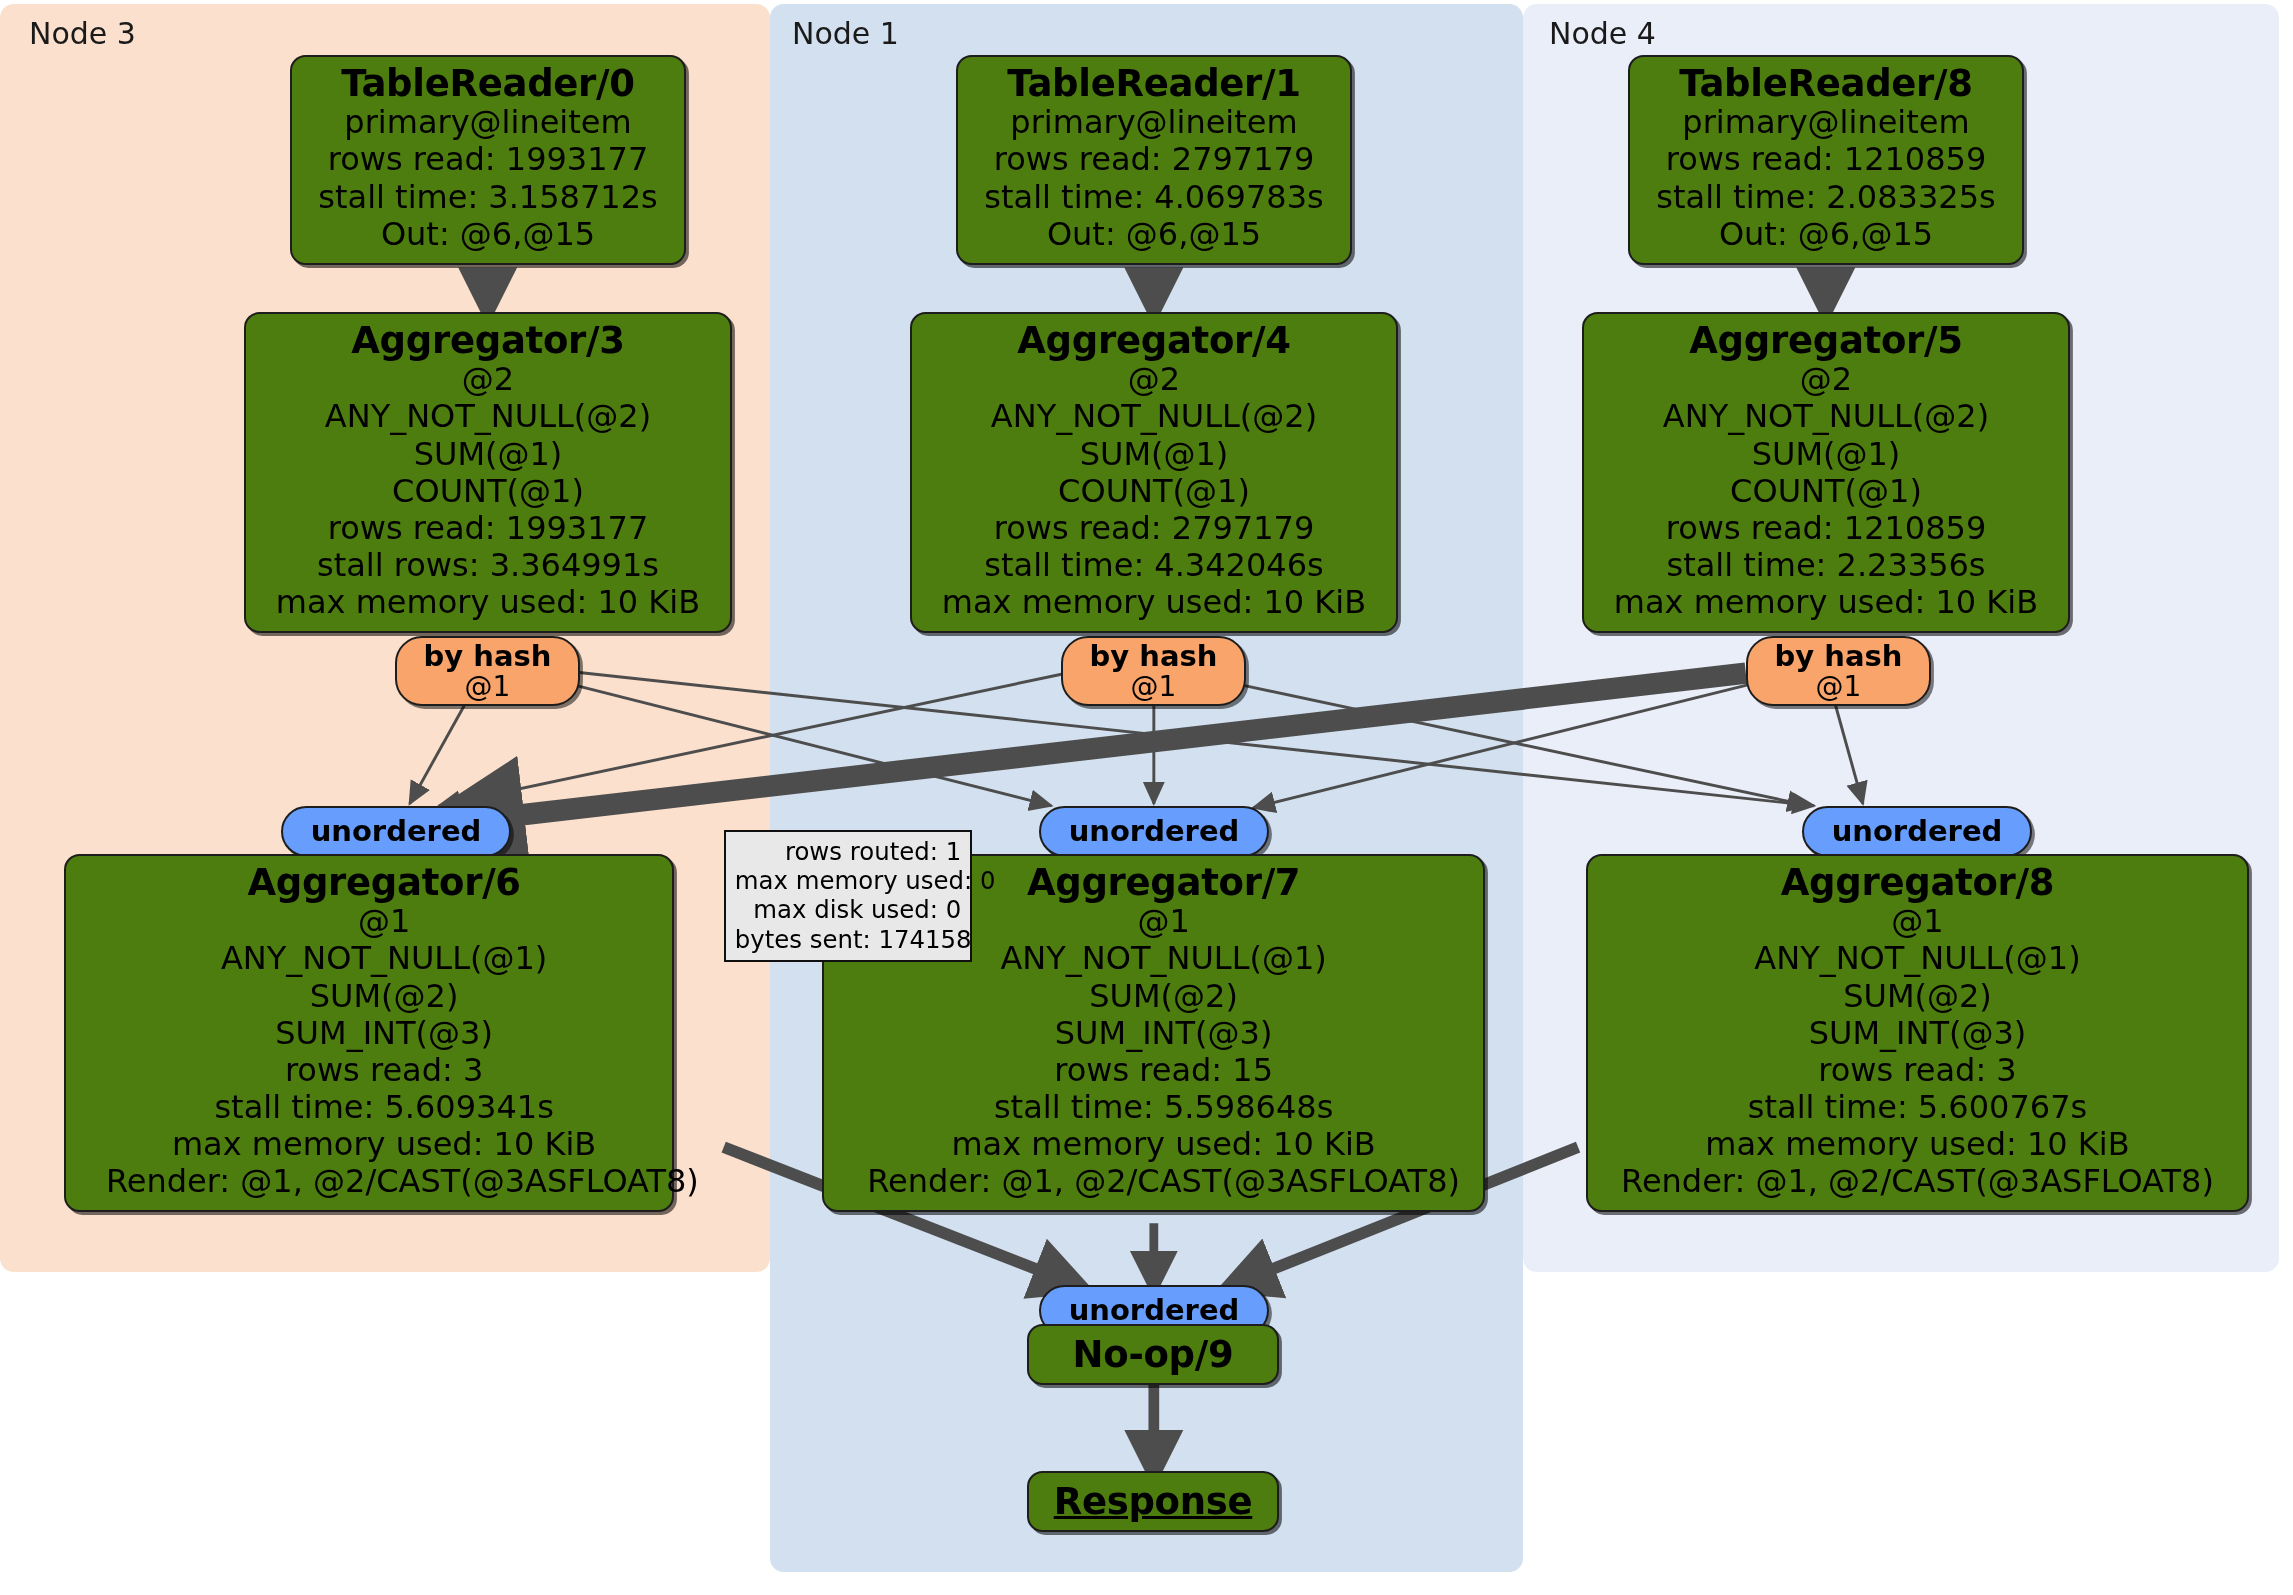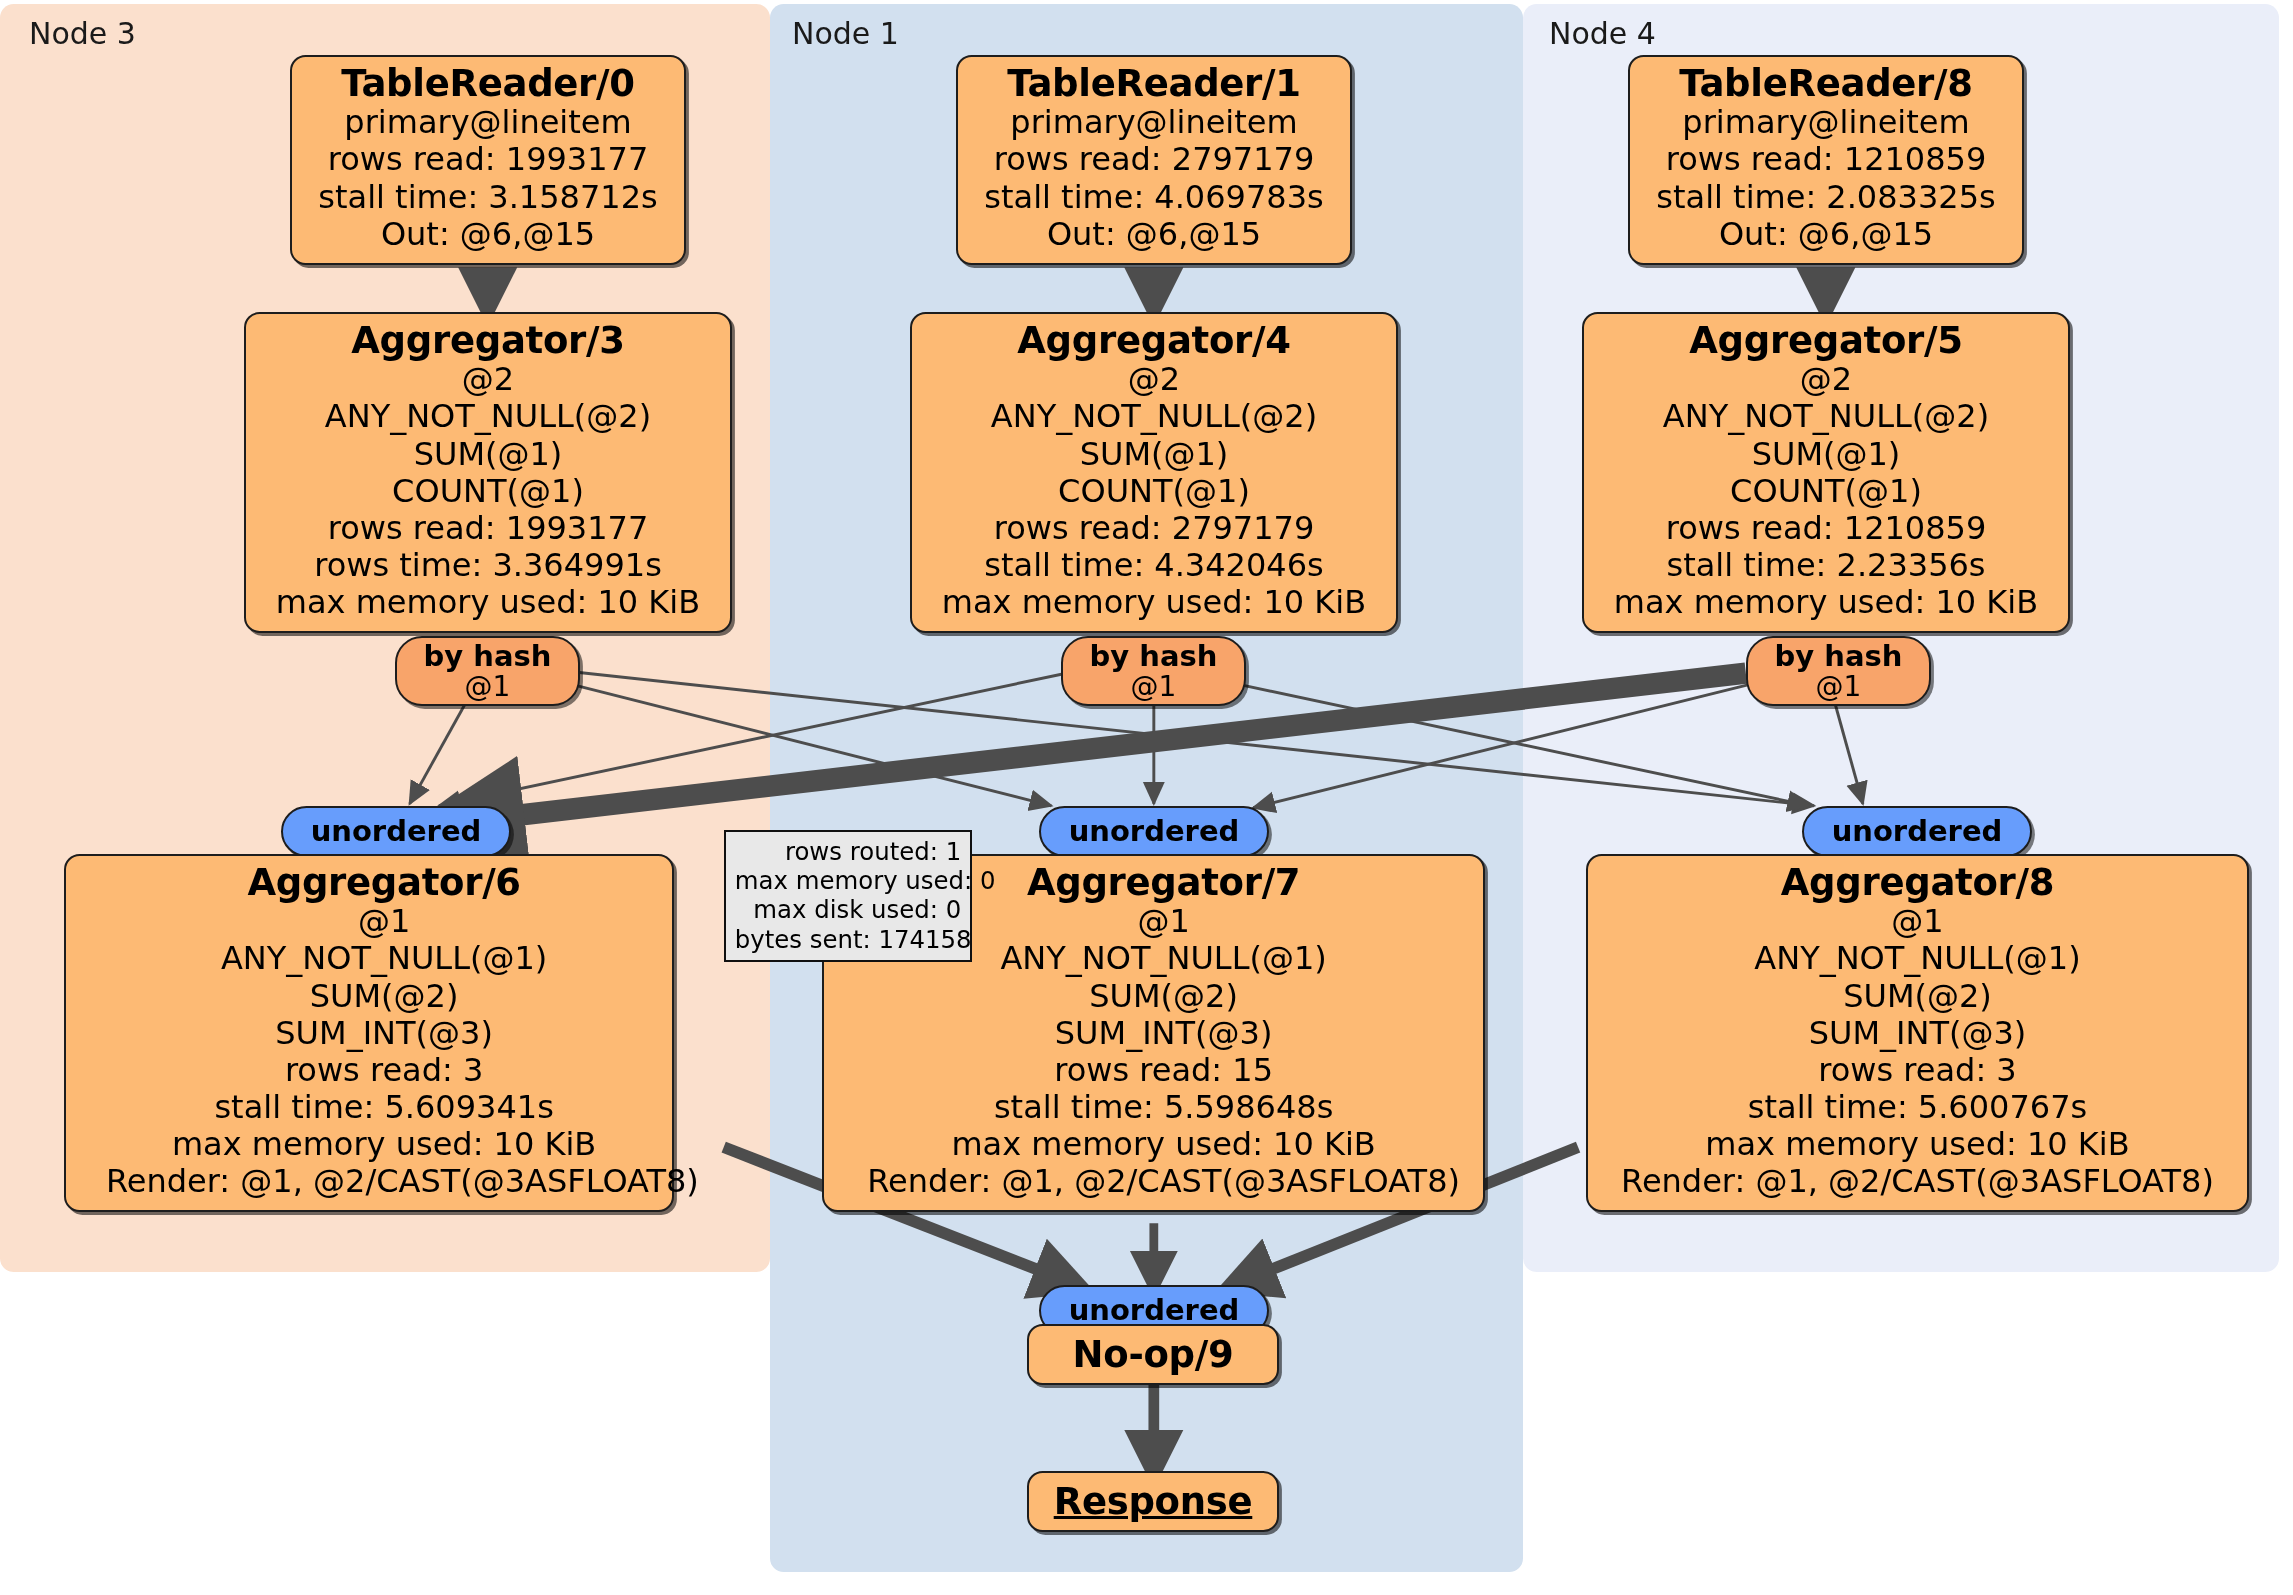--- a/index.html
+++ b/index.html
@@ -34,21 +34,21 @@
     position: absolute;
     font-size: 30px;
     color: #1a1a1a;
     font-family: "DejaVu Sans", "Liberation Sans", sans-serif;
     white-space: nowrap;
   }
 
   
   .proc {
     position: absolute;
-    background: #fdba74;
+    background: #4d7c0f;
     border: 2.9px solid #1d1d1d;
     border-radius: 15.6px;
     box-sizing: border-box;
     text-align: center;
     padding: 5.9px 9.8px 9.8px 9.8px;
     box-shadow: 2.9px 2.9px 0 rgba(0,0,0,0.55);
   }
   .proc .title {
     font-weight: bold;
     font-size: 37px;
@@ -234,21 +234,21 @@
     <div class="line">Out: @6,@15</div>
   </div>
 
   <div class="proc" style="left:244px; top:312px; width:488px;">
     <div class="title">Aggregator/3</div>
     <div class="line">@2</div>
     <div class="line">ANY_NOT_NULL(@2)</div>
     <div class="line">SUM(@1)</div>
     <div class="line">COUNT(@1)</div>
     <div class="line">rows read: 1993177</div>
-    <div class="line">rows time: 3.364991s</div>
+    <div class="line">stall rows: 3.364991s</div>
     <div class="line">max memory used: 10 KiB</div>
   </div>
 
   <div class="proc" style="left:910px; top:312px; width:488px;">
     <div class="title">Aggregator/4</div>
     <div class="line">@2</div>
     <div class="line">ANY_NOT_NULL(@2)</div>
     <div class="line">SUM(@1)</div>
     <div class="line">COUNT(@1)</div>
     <div class="line">rows read: 2797179</div>

